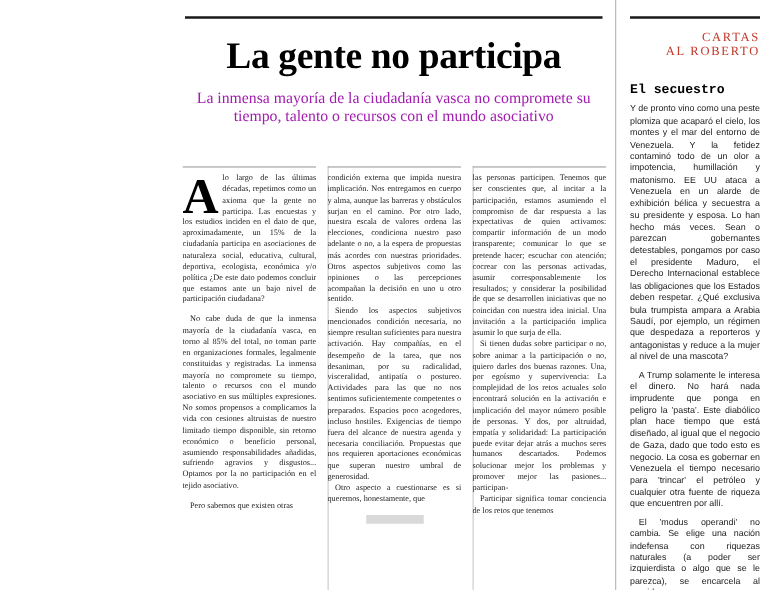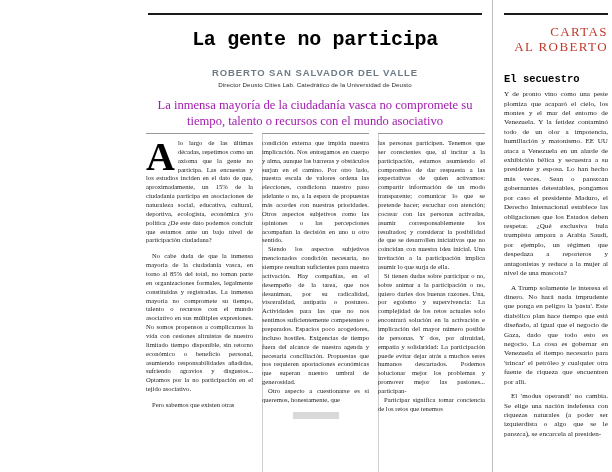--- a/index.html
+++ b/index.html
@@ -39,23 +39,23 @@
     height: 472px;
     box-sizing: border-box;
     padding: 0 6px 0 6px;
   }
   .rule-top {
     height: 2px;
     background: #1a1a1a;
     margin: 13px 2px 0 2px;
   }
   .headline {
-    font-family: Liberation Mono, monospace;
-    font-weight: bold;
-    font-size: 20px;
+    font-family: Liberation Serif, serif;
+    font-weight: bold;
+    font-size: 30px;
     line-height: 1.06;
     text-align: center;
     letter-spacing: -0.3px;
     margin: 14px 0 0 0;
     color: #000000;
   }
   .byline {
     text-align: center;
     margin-top: 17px;
   }
@@ -162,61 +162,57 @@
     padding: 0 4px 0 4px;
   }
   .sidebar .rule-top {
     margin: 13px 0 0 0;
     height: 2px;
     background: #1a1a1a;
   }
   .kicker {
     text-align: right;
     font-family: "Liberation Serif", serif;
-    font-size: 13px;
+    font-size: 10px;
     line-height: 1.12;
     letter-spacing: 1.4px;
     color: #c0392b;
     margin-top: 10px;
   }
   .kicker .k2 { display: block; }
   .letter-title {
     font-family: Liberation Mono, monospace;
     font-weight: bold;
     font-size: 10.5px;
     color: #000000;
     margin-top: 19px;
   }
   .letter-body {
     margin: 5px 0 0 0;
-    font-family: Liberation Serif, serif;
+    font-family: Liberation Sans, sans-serif;
     font-size: 7.1px;
     line-height: 1.33;
     text-align: justify;
     color: #1b1b1b;
     hyphens: auto;
   }
   .letter-body + .letter-body { text-indent: 7px; }
 </style>
 </head>
 <body>
 
 <div class="page">
 
   <div class="left-margin"></div>
 
   <div class="article">
     <div class="rule-top"></div>
 
     <h1 class="headline">La gente no participa</h1>
 
-    <div class="byline">
-      <span class="byline-name">ROBERTO SAN SALVADOR DEL VALLE</span>
-      <span class="byline-role">Director Deusto Cities Lab. Catedrático de la Universidad de Deusto</span>
-    </div>
 
     <div class="standfirst">La inmensa mayoría de la ciudadanía vasca no compromete su tiempo, talento o recursos con el mundo asociativo</div>
   </div>
 
   <div class="vrule" style="left:262px;"></div>
   <div class="vrule" style="left:378px;"></div>
 
   <div class="body-cols">
 
     <div class="col">

